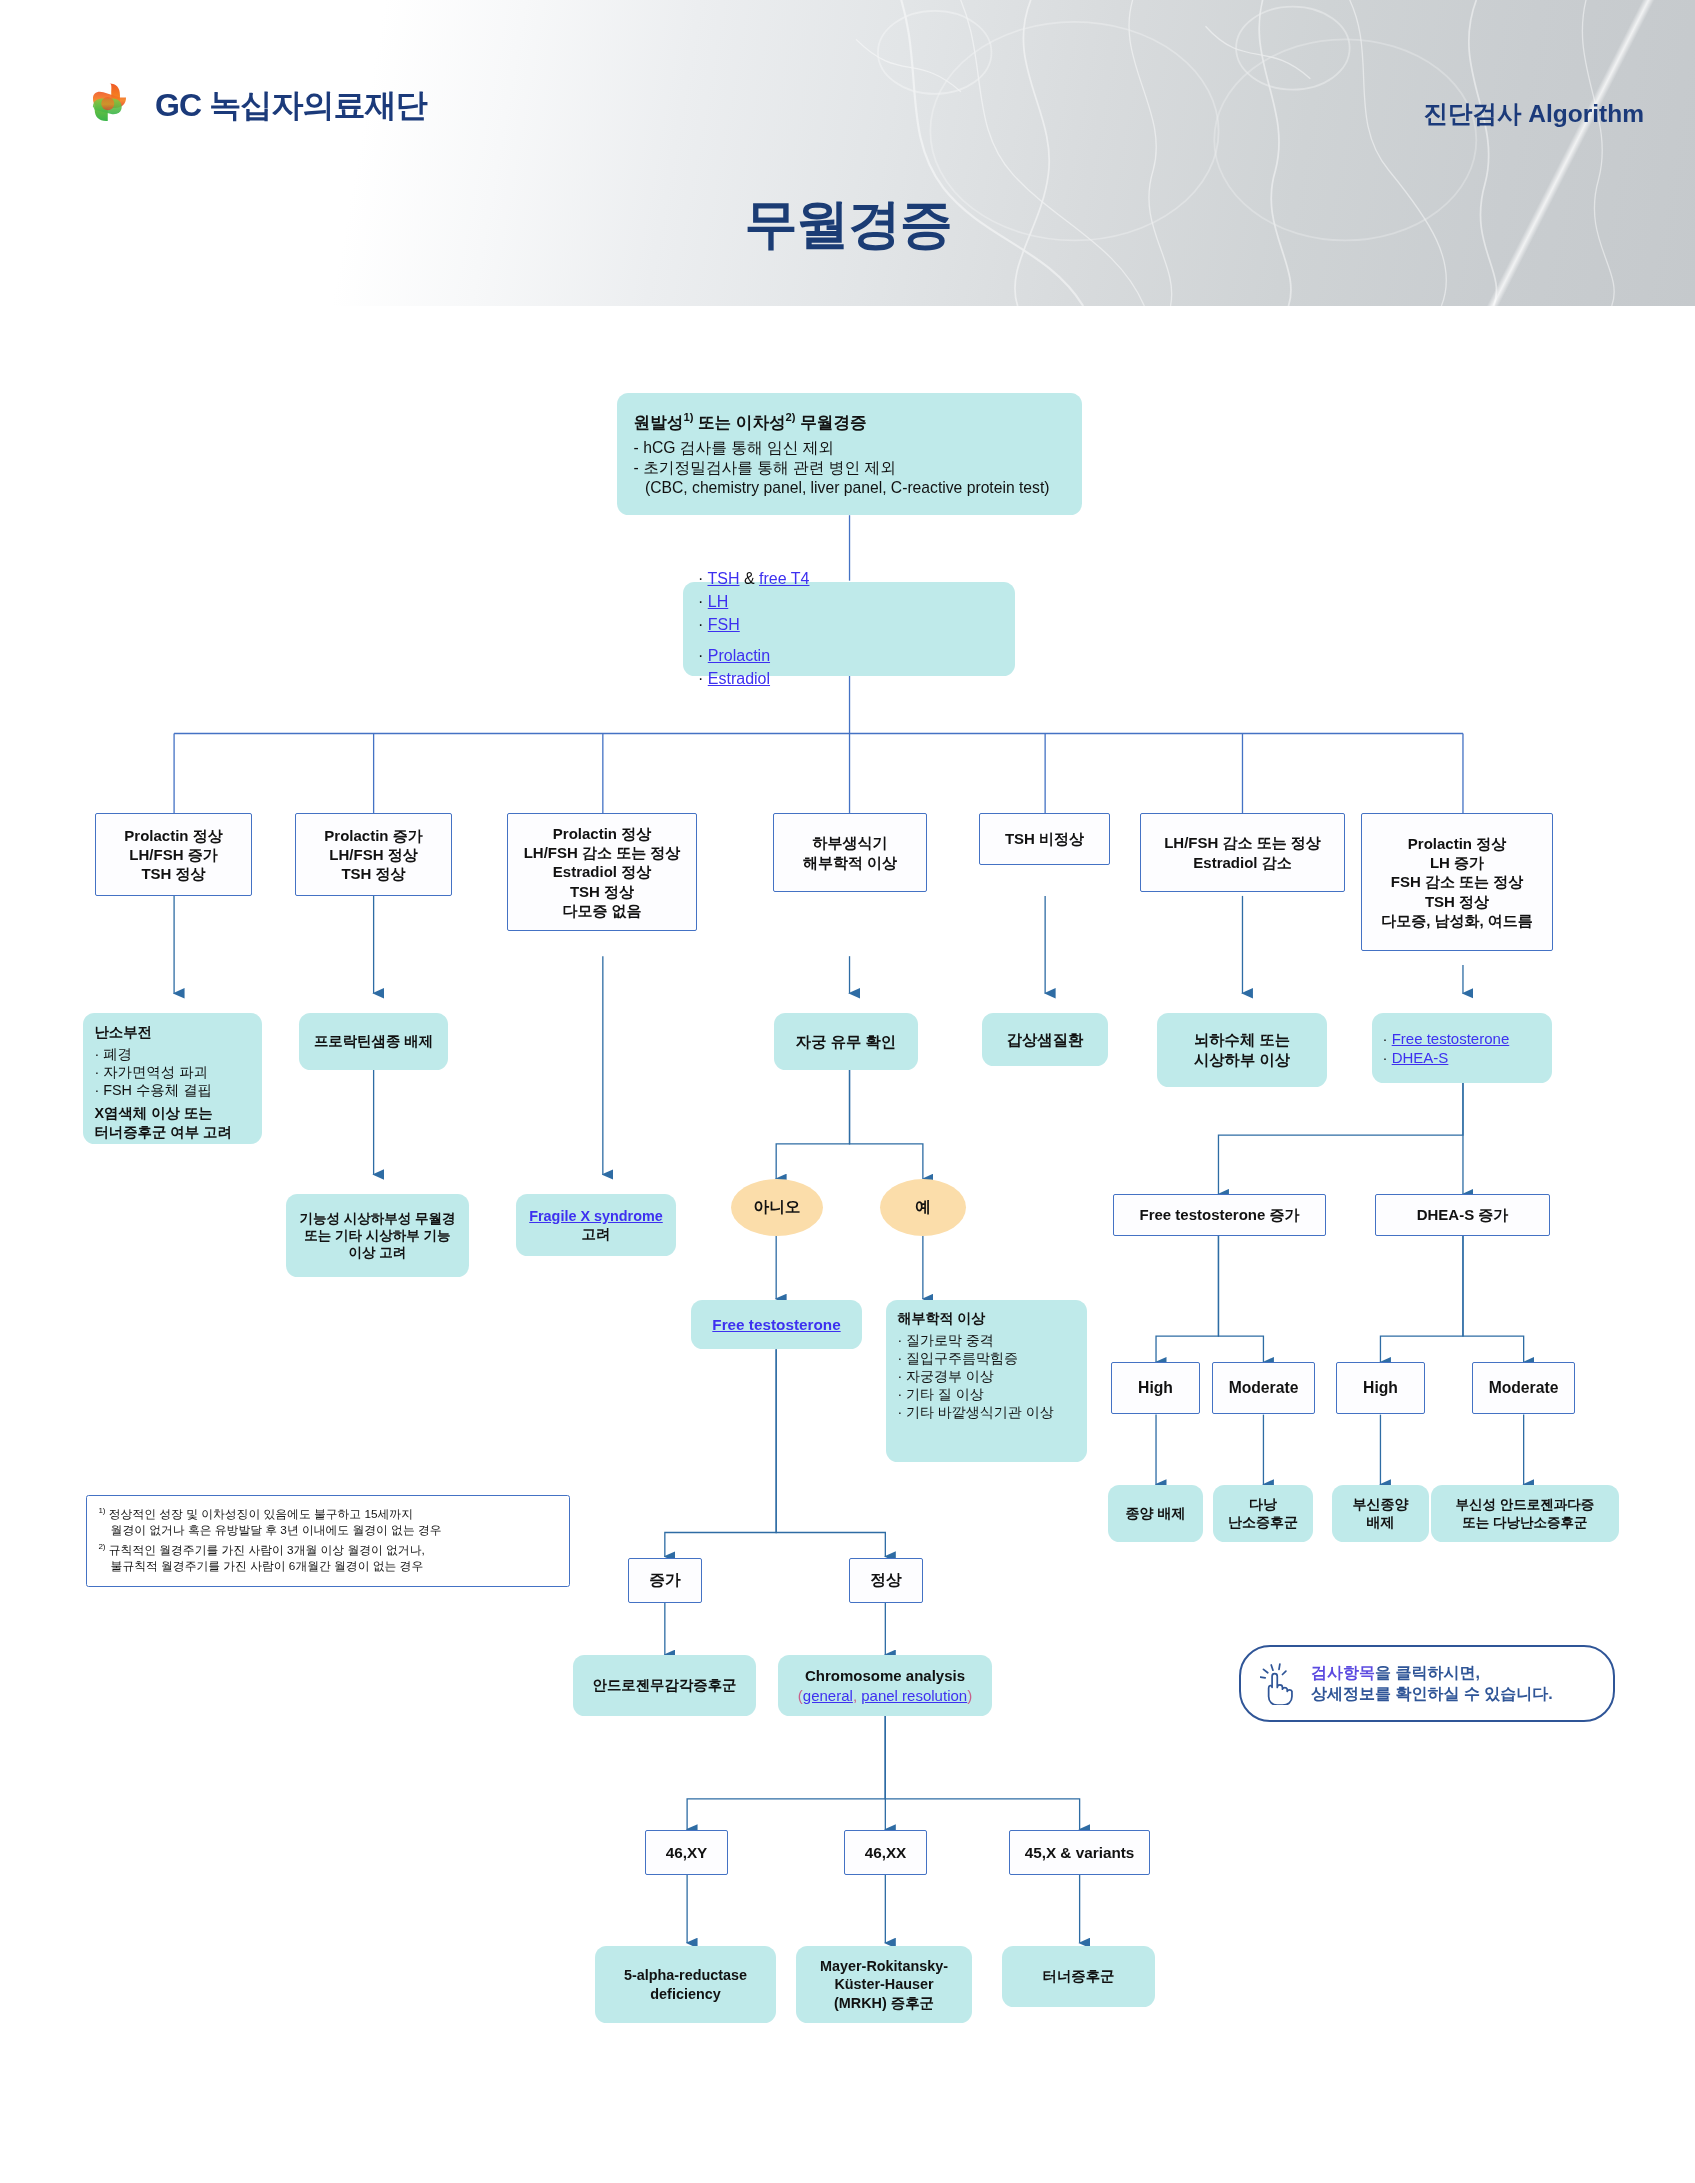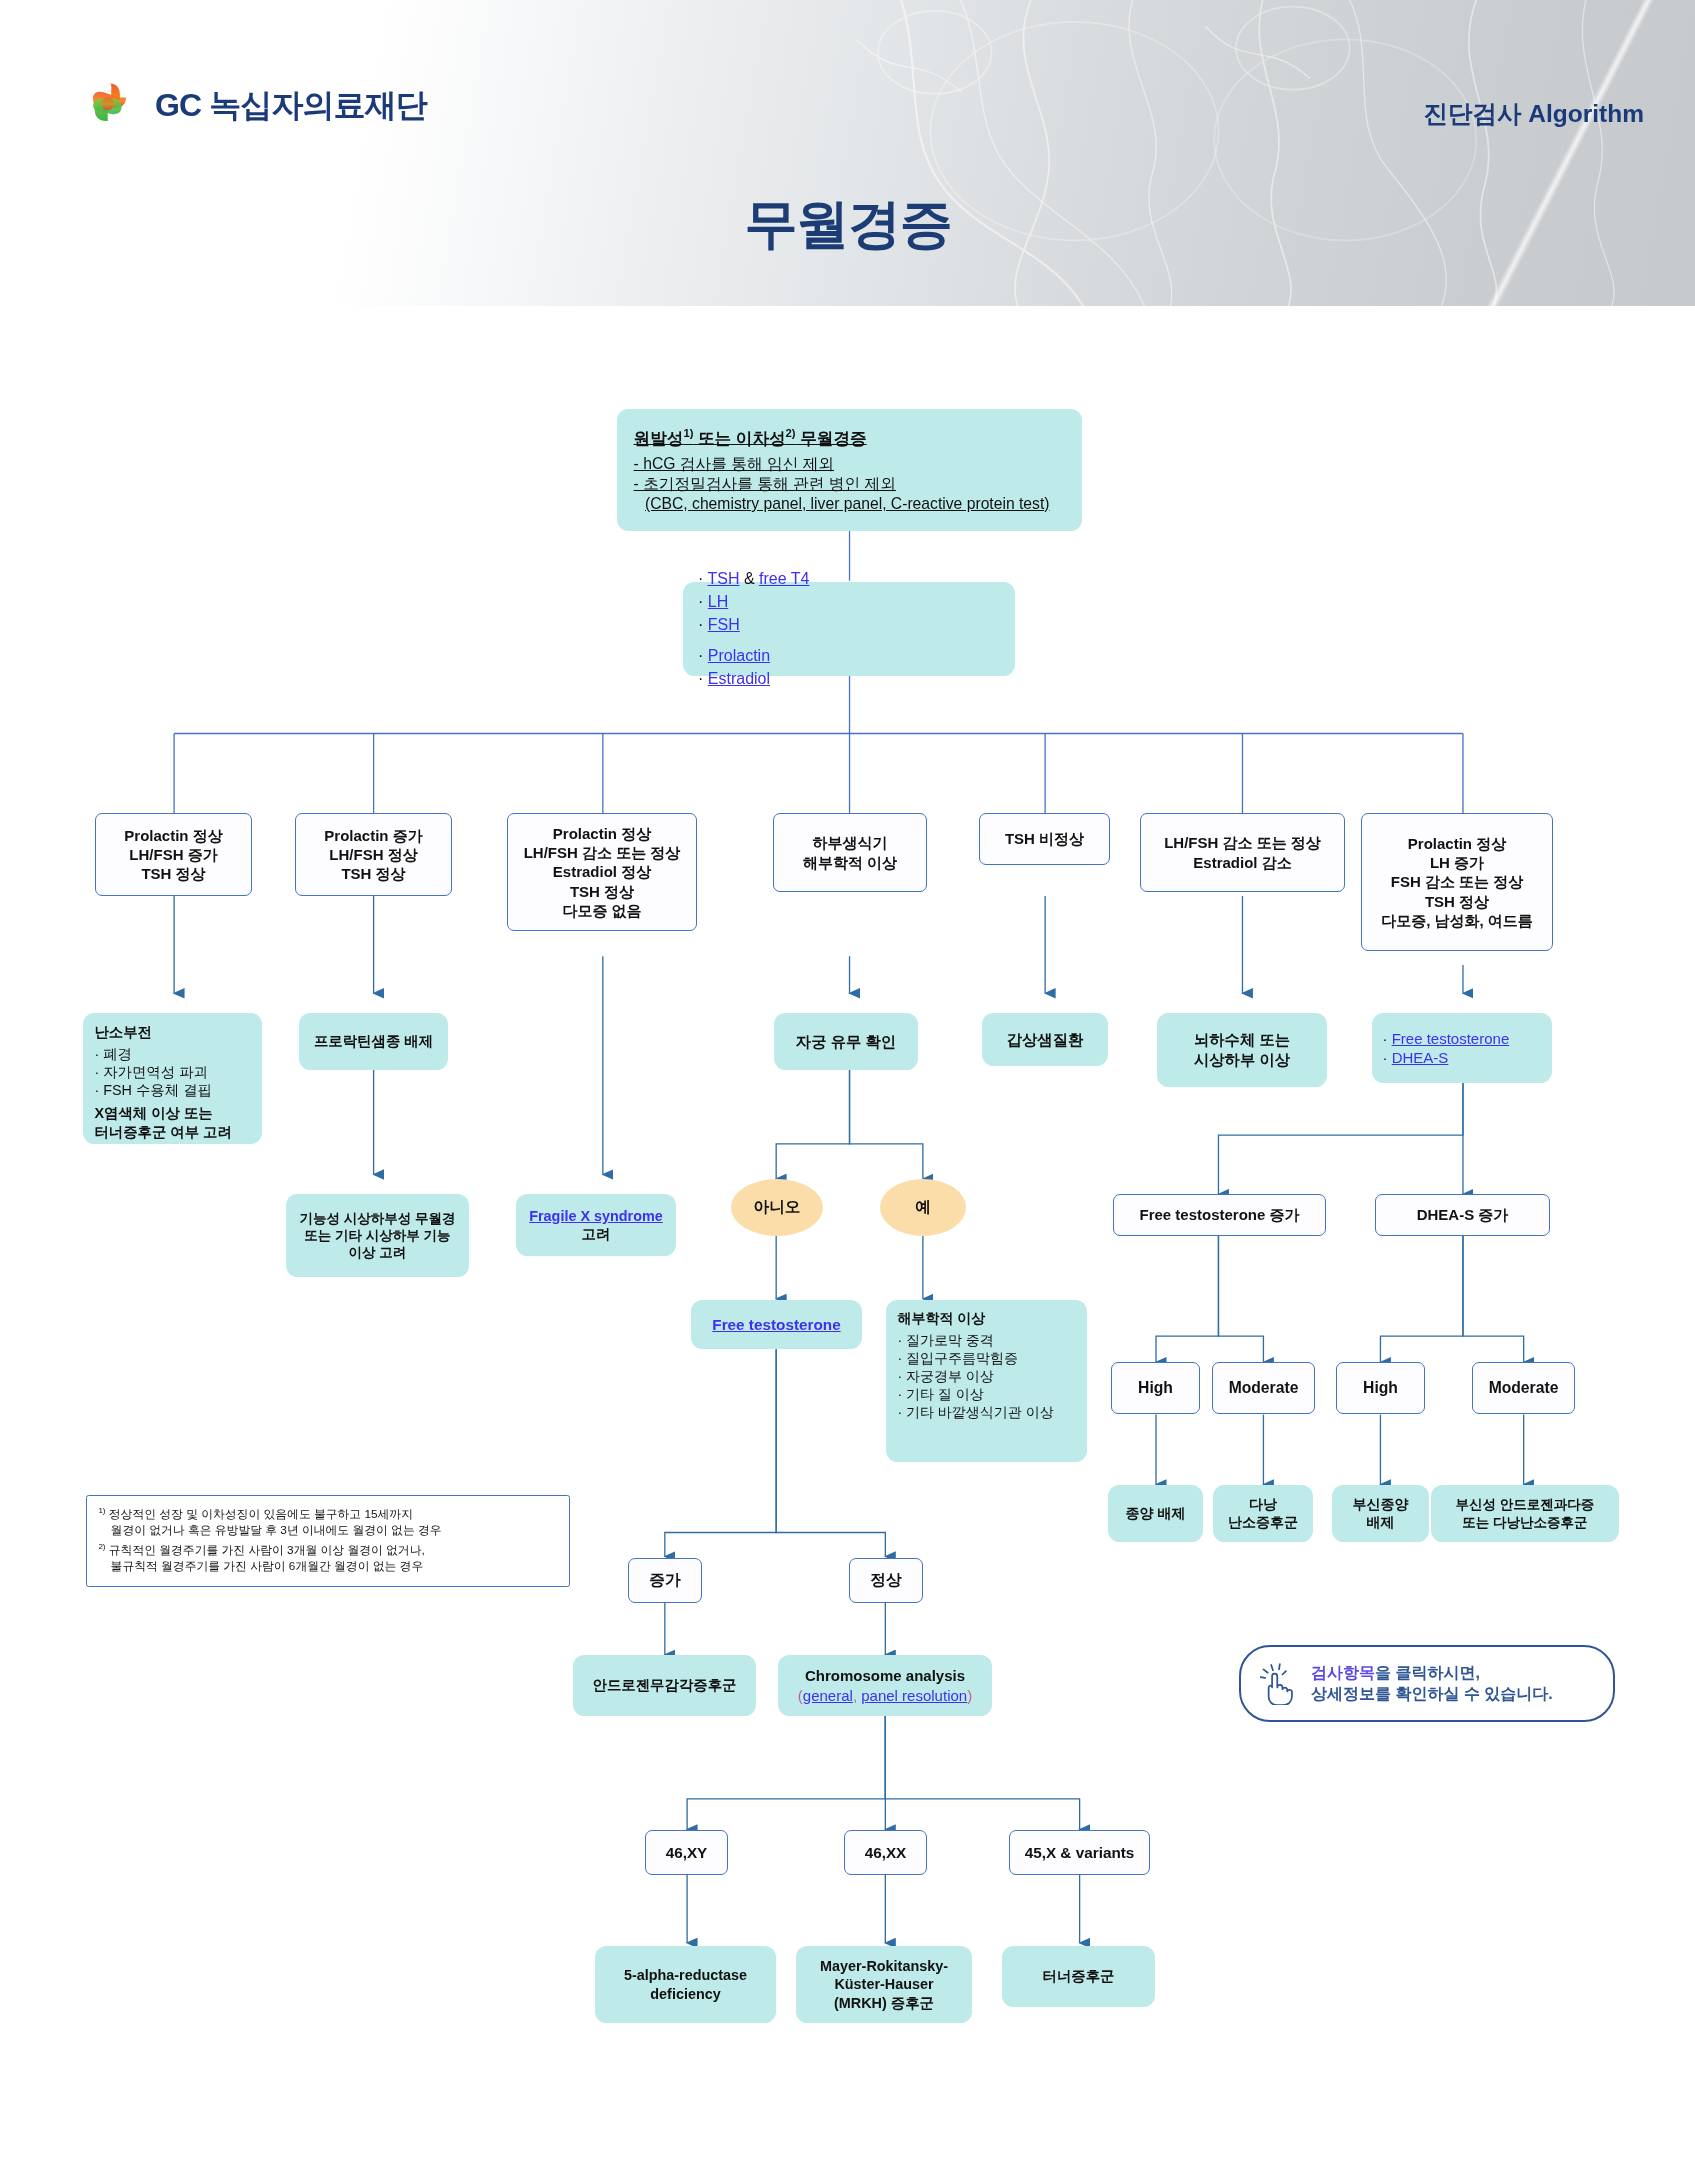--- a/index.html
+++ b/index.html
@@ -49,21 +49,21 @@
 
   
   .node { position:absolute; display:flex; align-items:center; justify-content:center; }
   .node .txt { width:100%; text-align:center; line-height:1.28; }
 
   .fill-cyan {
     background:#bfeaea; border-radius:11.4px;
     color:#111; font-weight:bold;
   }
   .outline-box {
-    background:#fdfdff; border:1.1px solid #4472c4; border-radius:7px;
+    background:#fdfdff; border:1.1px solid #4472c4; border-radius:2px;
     color:#111; font-weight:bold;
   }
   .oval {
     background:#fbddaa; border-radius:50%;
     color:#111; font-weight:bold;
   }
   .note-box {
     background:#ffffff; border:1.1px solid #4472c4; border-radius:2.6px;
     color:#111; text-align:left;
   }
@@ -192,21 +192,21 @@
     <path d="M3350 2830 L3350 3060 L3161 3060 L3161 3120"></path>
     <path d="M3350 2830 L3350 3060 L3489 3060 L3489 3120"></path>
 
     <path d="M2647 3240 L2647 3400"></path>
     <path d="M2893 3240 L2893 3400"></path>
     <path d="M3161 3240 L3161 3400"></path>
     <path d="M3489 3240 L3489 3400"></path>
   </g>
 </svg>
 
-<div class="node fill-cyan" style="left:617px; top:409px; width:465px; height:122px; padding:13px 16.6px;text-decoration:underline;">
+<div class="node fill-cyan" style="left:617px; top:393px; width:465px; height:122px; padding:13px 16.6px;">
   <div class="txt left-align" style="font-size:16.6px;">
     <div style="margin-bottom:5.2px;">
       <span>원발성</span><span class="sup">1)</span><span> 또는 이차성</span><span class="sup">2)</span><span> 무월경증</span>
     </div>
     <div style="font-size:15.7px; font-weight:normal;">- hCG 검사를 통해 임신 제외</div>
     <div style="font-size:15.7px; font-weight:normal;">- 초기정밀검사를 통해 관련 병인 제외</div>
     <div style="font-size:15.7px; font-weight:normal; padding-left:11.4px;">(CBC, chemistry panel, liver panel, C-reactive protein test)</div>
   </div>
 </div>
 

